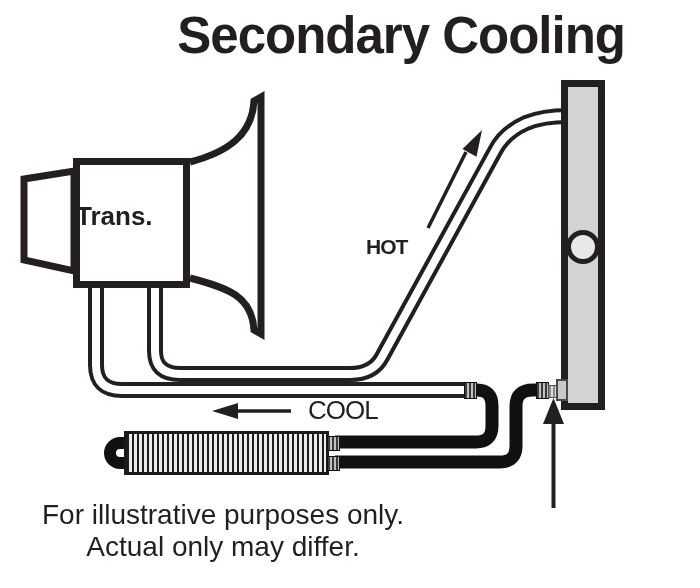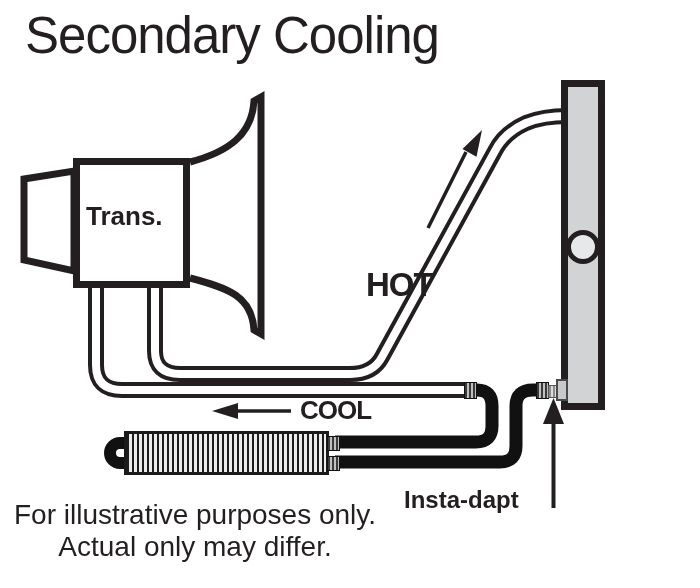--- a/index.html
+++ b/index.html
@@ -4,27 +4,27 @@
 <style>
   html,body{margin:0;padding:0;background:#fff;}
   .stage{
     position:relative;width:700px;height:588px;background:#ffffff;overflow:hidden;
     font-family:"Liberation Sans", sans-serif;color:#231f20;
   }
   .abs{position:absolute;}
   svg.lineart{position:absolute;left:0;top:0;z-index:1;}
   
   .title{
-    left:25px;top:8px;width:600px;text-align:left;
-    font-size:51px;font-weight:normal;line-height:56px;letter-spacing:-1px;white-space:nowrap;z-index:5;
+    left:25px;top:8px;width:600px;text-align:right;
+    font-size:51px;font-weight:bold;line-height:56px;letter-spacing:-1px;white-space:nowrap;z-index:5;
   }
-  .trans-label{left:86px;top:203px;width:80px;font-size:26px;font-weight:bold;line-height:26px;z-index:5;}
-  .hot-label{left:366px;top:233px;font-size:33px;font-weight:bold;line-height:27px;letter-spacing:-1px;z-index:5;margin-top:38px;}
-  .cool-label{left:300px;top:397px;font-size:26px;font-weight:bold;line-height:26px;letter-spacing:-1px;z-index:5;}
-  .footnote{left:0px;top:499px;width:390px;text-align:center;font-size:28px;line-height:32px;z-index:5;}
+  .trans-label{left:76px;top:203px;width:80px;font-size:26px;font-weight:bold;line-height:26px;z-index:5;}
+  .hot-label{left:366px;top:233px;font-size:21px;font-weight:bold;line-height:27px;letter-spacing:-1px;z-index:5;}
+  .cool-label{left:308px;top:397px;font-size:26px;font-weight:normal;line-height:26px;letter-spacing:-1px;z-index:5;}
+  .footnote{left:0px;top:499px;width:390px;text-align:center;font-size:28px;line-height:32px;z-index:5;padding-left:28px;}
   .adapter-note{left:404px;top:488px;width:292px;font-size:24px;font-weight:bold;line-height:24px;z-index:5;white-space:nowrap;}
   
   .radiator{
     left:561px;top:80px;width:44px;height:330px;box-sizing:border-box;
     background:#d1d3d4;border:7px solid #231f20;z-index:3;
   }
   .radiator-cap{
     left:566px;top:230px;width:34px;height:34px;box-sizing:border-box;
     background:#e7e8e9;border:5px solid #231f20;border-radius:50%;z-index:4;
   }
@@ -110,16 +110,15 @@
   <div class="abs trans-label">Trans.</div>
   <div class="abs hot-label">HOT</div>
   <div class="abs cool-label">COOL</div>
 
   <div class="abs footnote">
     <div>For illustrative purposes only.</div>
     <div>Actual only may differ.</div>
   </div>
 
   <div class="abs adapter-note">
-    <div>Insta-dapt</div>
   </div>
 
 </div>
 
 </body></html>

